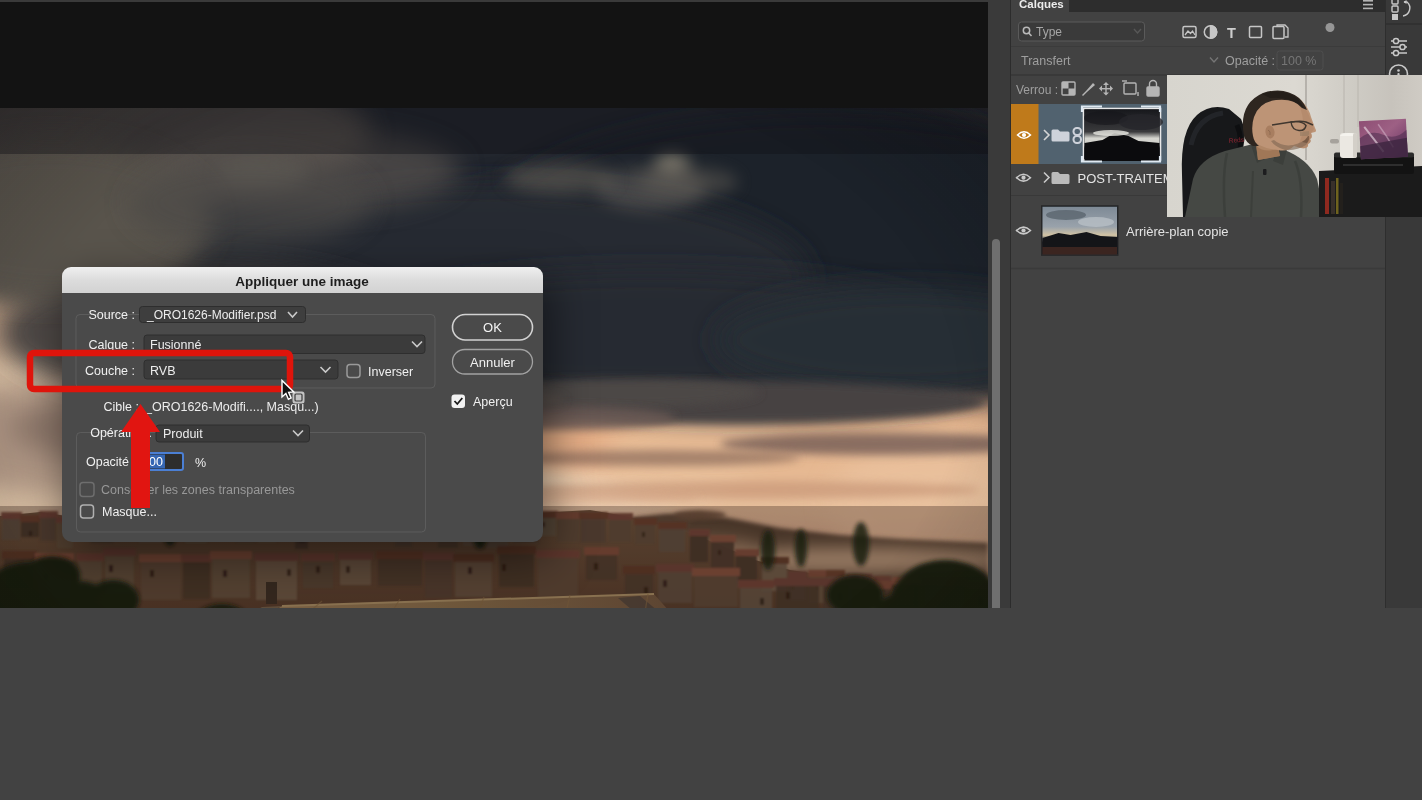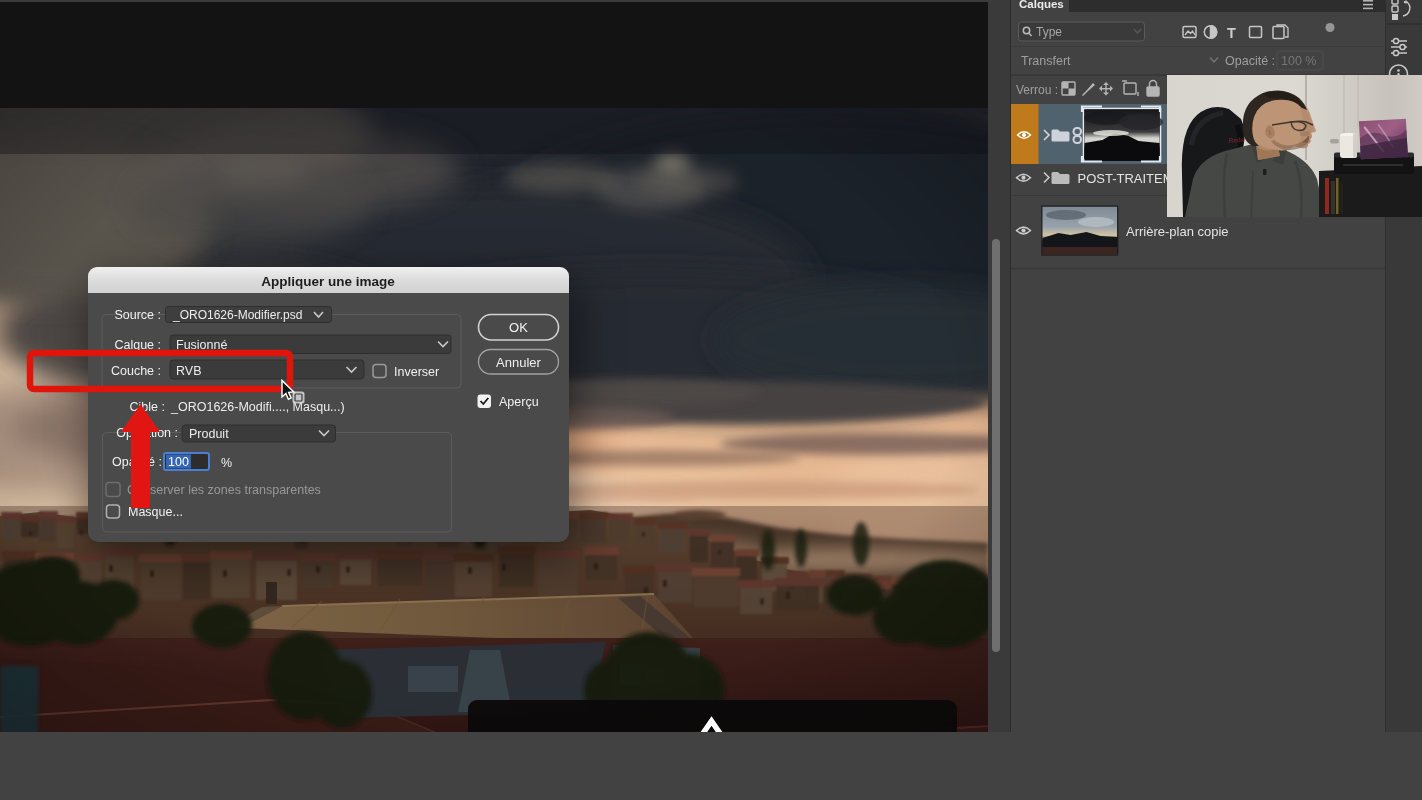--- a/index.html
+++ b/index.html
@@ -1,16 +1,16 @@
 <!DOCTYPE html>
 <html><head>
 <meta charset="utf-8">
 <style>
   html,body{margin:0;padding:0;background:#424242;font-family:"Liberation Sans",sans-serif;}
-  #stage{position:relative;width:1422px;height:732px;overflow:hidden;background:#424242;}
+  #stage{position:relative;width:1422px;height:608px;overflow:hidden;background:#424242;}
   .abs{position:absolute;}
   #canvasArea{left:0;top:0;width:988px;height:800px;background:#131313;}
   #topline{left:0;top:0;width:988px;height:2px;background:#3a3a3a;}
   #photo{left:0;top:108px;width:988px;height:682px;}
   #botstrip{left:0;top:790px;width:988px;height:10px;background:#262626;}
   #gap{left:988px;top:0;width:22px;height:800px;background:#3a3a3a;}
   #thumbbar{left:992px;top:239px;width:8px;height:413px;background:#6f6f6f;border-radius:4px;}
   #panel{left:1010px;top:0;width:412px;height:800px;background:#424242;border-left:1px solid #2c2c2c;}
   #strip{left:1385px;top:0;width:37px;height:800px;background:#393939;border-left:1px solid #2e2e2e;}
 </style>
@@ -597,21 +597,21 @@
         <path d="M193,70 l47,-6 l0,19 l-47,0 Z" fill="#3f2742" opacity="0.85"></path>
       </g>
 
       <rect x="173" y="58" width="17" height="25" rx="3" fill="#ebe8e2"></rect>
       <path d="M173,61 a8.5,3 0 0 1 17,0" fill="#f5f3ee"></path>
       <rect x="186" y="58" width="4" height="25" fill="#d3cfc8" rx="2"></rect>
 
       <rect x="163" y="64" width="9" height="4.5" rx="2" fill="#a6a29c"></rect>
     </svg>
   </div>
-  <div class="abs" id="dialog" style="left:88px;top:267px;width:481px;height:275px;filter:drop-shadow(6px 14px 22px rgba(0,0,0,0.5));">
+  <div class="abs" id="dialog" style="left:62px;top:267px;width:481px;height:275px;filter:drop-shadow(6px 14px 22px rgba(0,0,0,0.5));">
     <svg width="481" height="275" viewBox="0 0 481 275" xmlns="http://www.w3.org/2000/svg">
       <defs>
         <linearGradient id="titg" x1="0" y1="0" x2="0" y2="1">
           <stop offset="0" stop-color="#f0f0f0"></stop>
           <stop offset="0.5" stop-color="#dcdcdc"></stop>
           <stop offset="1" stop-color="#d2d2d2"></stop>
         </linearGradient>
       </defs>
 
       <path d="M0,26 h481 v239 a10,10 0 0 1 -10,10 h-461 a10,10 0 0 1 -10,-10 Z" fill="#4a4a4a"></path>

